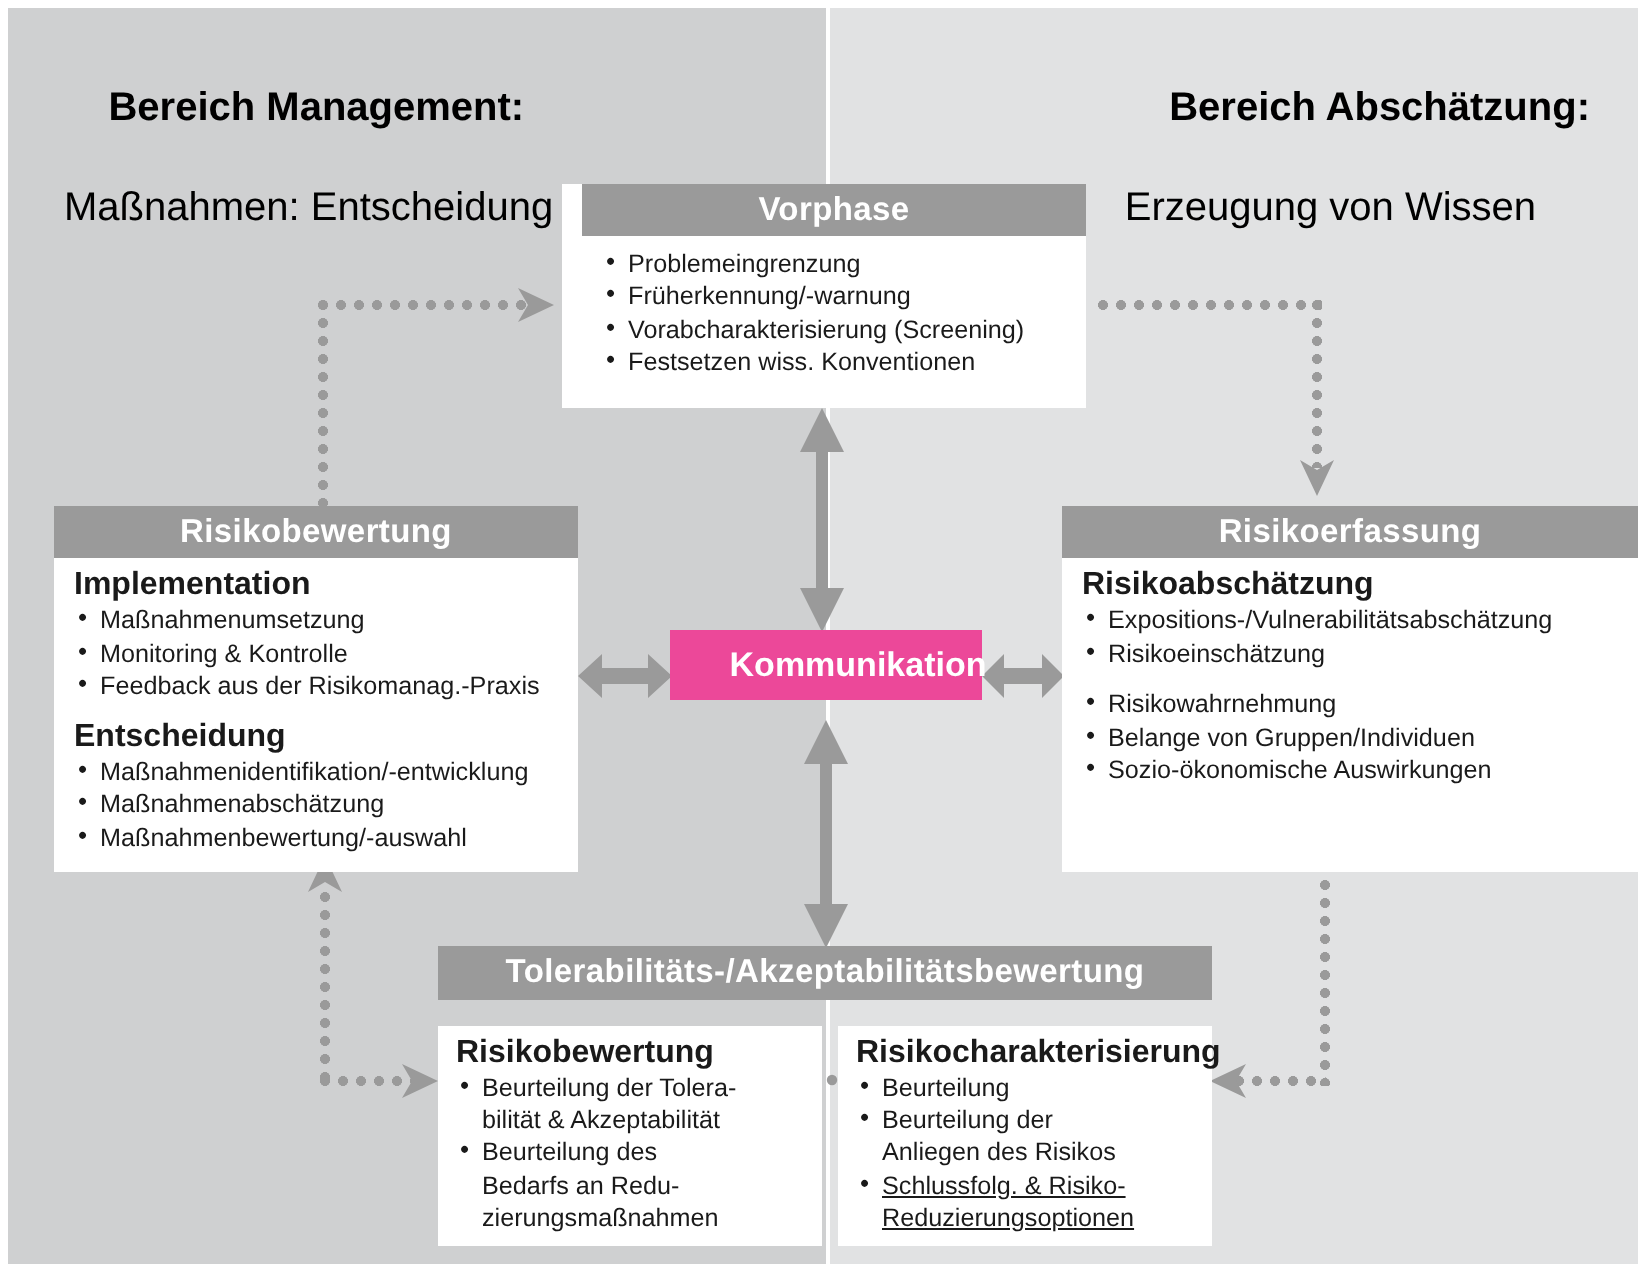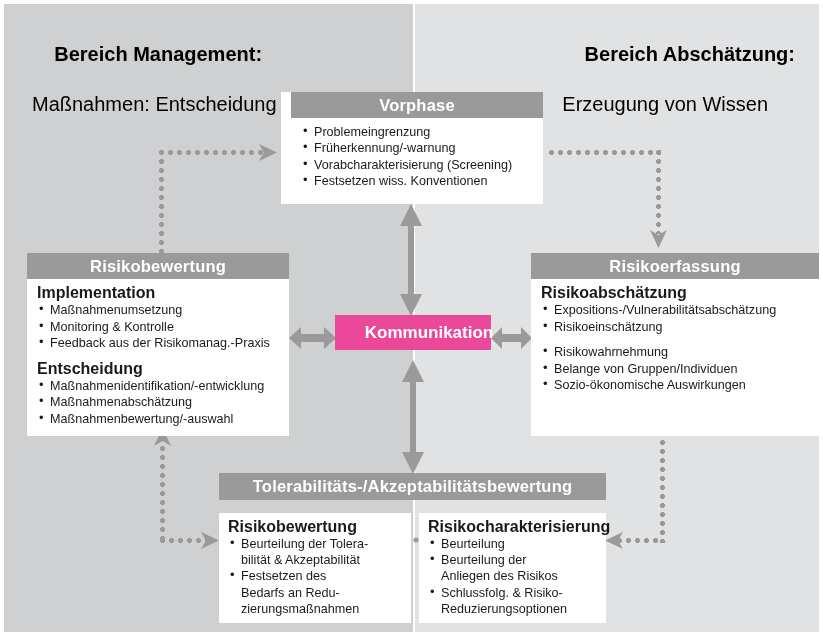--- a/index.html
+++ b/index.html
@@ -282,31 +282,31 @@
   </div>
 
   <div id="node-bottom">
     <div class="node-title">Tolerabilitäts-/Akzeptabilitätsbewertung</div>
     <div id="bottom-cols">
       <div id="col-bewertung">
         <div class="grp-head">Risikobewertung</div>
         <ul class="blist">
           <li style="white-space:pre-line;">Beurteilung der Tolera-
 bilität &amp; Akzeptabilität</li>
-          <li style="white-space:pre-line;">Festsetzen des
+          <li style="white-space:pre-line;">Beurteilung des
 Bedarfs an Redu-
 zierungsmaßnahmen</li>
         </ul>
       </div>
       <div id="col-charakterisier">
         <div class="grp-head">Risikocharakterisierung</div>
         <ul class="blist">
           <li style="white-space:pre-line;">Beurteilung</li>
           <li style="white-space:pre-line;">Beurteilung der
 Anliegen des Risikos</li>
-          <li style="white-space:pre-line;">Schlussfolg. &amp; Risiko-
+          <li style="white-space:pre-line;text-decoration:underline;">Schlussfolg. &amp; Risiko-
 Reduzierungsoptionen</li>
         </ul>
       </div>
     </div>
   </div>
 
 </div>
 
 </body></html>

